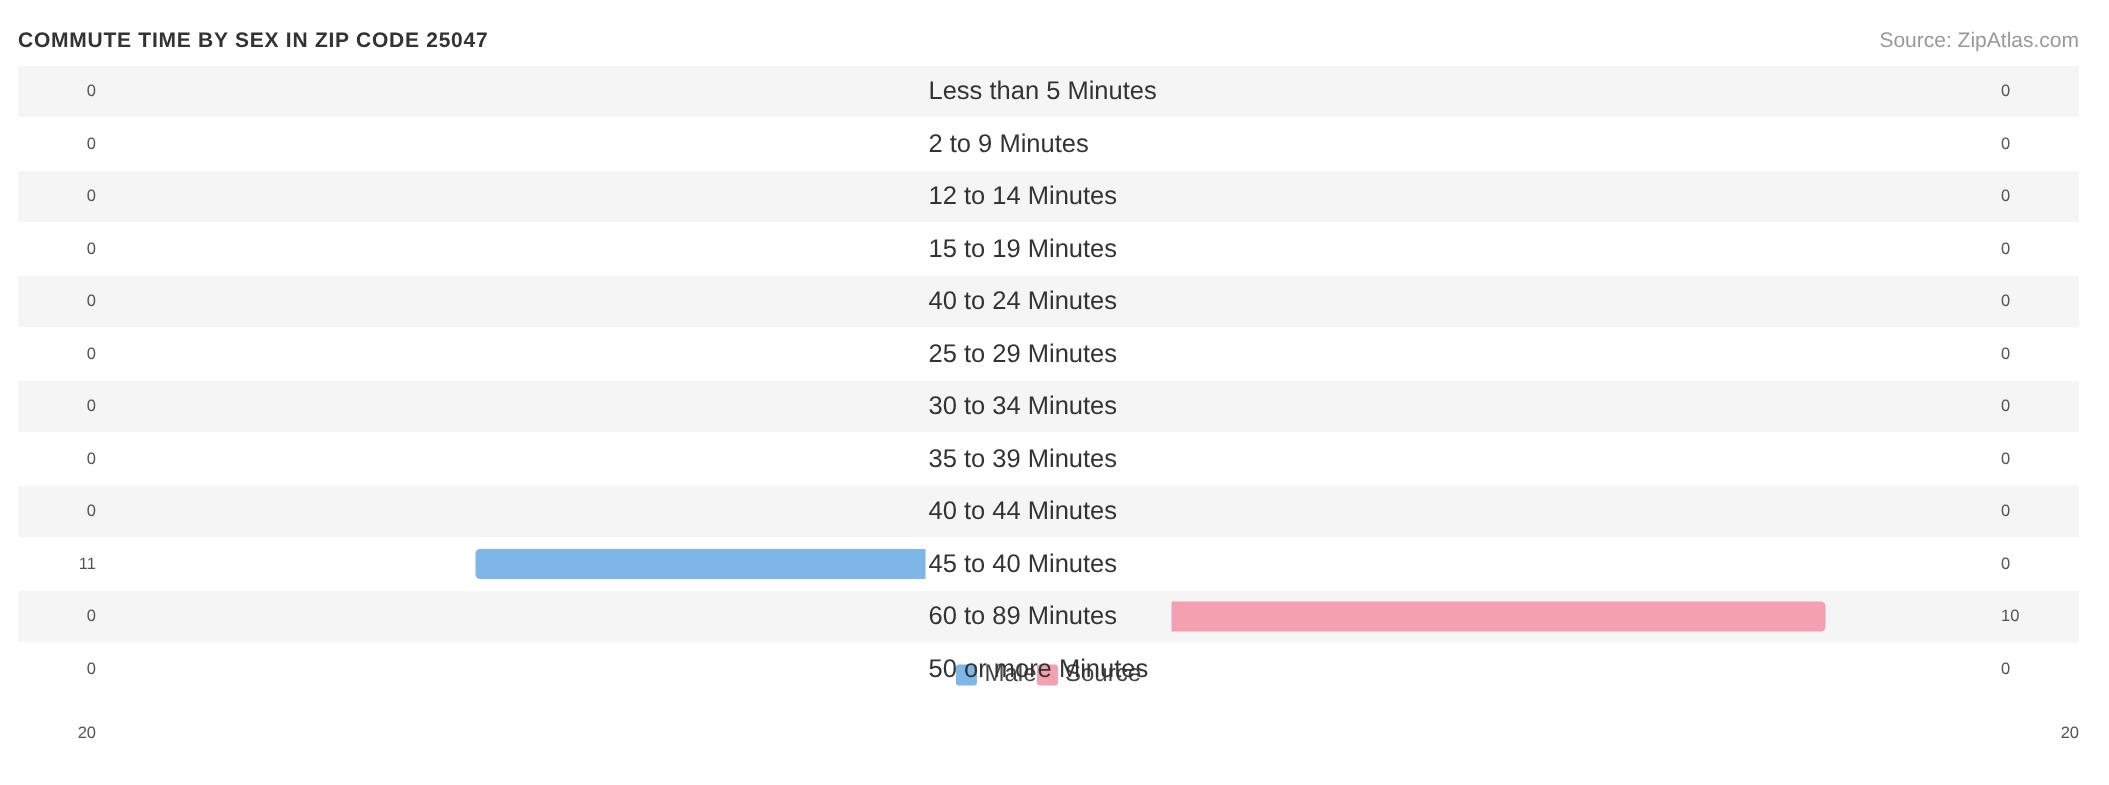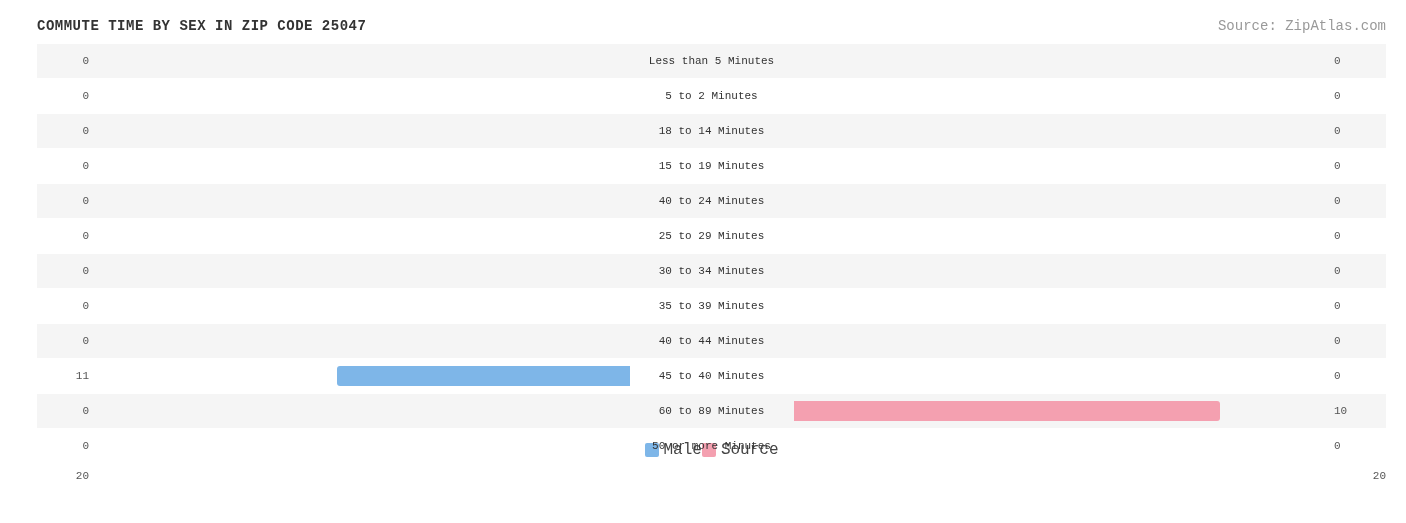--- a/index.html
+++ b/index.html
@@ -7,23 +7,22 @@
       font-family: Arial, sans-serif;
       background: #fff;
       width: 1406px;
       height: 523px;
       overflow: hidden;
       position: relative;
     }
     .chart-container {
       width: 1406px;
       height: 523px;
-      padding: 18px 20px 50px 37px;
-      position: relative;
-      font-family: Liberation Mono, monospace;
+      padding: 18px 20px 50px 12px;
+      position: relative;
     }
     .title {
       font-size: 14px;
       font-weight: bold;
       color: #333;
       text-transform: uppercase;
       letter-spacing: 0.5px;
       margin-bottom: 10px;
     }
     .source {
@@ -79,22 +78,22 @@
     .right-bar-area {
       flex: 1;
       display: flex;
       justify-content: flex-start;
       align-items: center;
       height: 100%;
       padding-left: 2px;
     }
     .center-label {
       width: 160px;
-      text-align: center;
-      font-size: 11px;
+      text-align: left;
+      font-size: 17px;
       color: #333;
       flex-shrink: 0;
       z-index: 2;
       position: relative;
     }
     .bar-male {
       background: #7eb6e8;
       height: 20px;
       border-radius: 3px 0 0 3px;
       min-width: 0;
@@ -115,21 +114,21 @@
       width: 60px;
       text-align: left;
       font-size: 11px;
       color: #555;
       padding-left: 8px;
       flex-shrink: 0;
     }
     .axis-row {
       display: flex;
       align-items: center;
-      margin-top: 7px;
+      margin-top: 20px;
       justify-content: flex-end;
     }
     .axis-left {
       width: 60px;
       text-align: right;
       font-size: 11px;
       color: #555;
       padding-right: 8px;
     }
     .axis-right {
@@ -190,34 +189,34 @@
       </div>
     </div>
     <div class="right-value">0</div>
   </div>
         <div class="bar-row">
     <div class="left-value">0</div>
     <div class="bar-section">
       <div class="left-bar-area">
         <div class="bar-male " style="width: 0%;"></div>
       </div>
-      <div class="center-label">5 to 2 Minutes</div>
-      <div class="right-bar-area">
-        <div class="bar-female " style="width: 0%;"></div>
-      </div>
-    </div>
-    <div class="right-value">0</div>
-  </div>
-        <div class="bar-row">
-    <div class="left-value">0</div>
-    <div class="bar-section">
-      <div class="left-bar-area">
-        <div class="bar-male " style="width: 0%;"></div>
-      </div>
-      <div class="center-label">18 to 14 Minutes</div>
+      <div class="center-label">2 to 9 Minutes</div>
+      <div class="right-bar-area">
+        <div class="bar-female " style="width: 0%;"></div>
+      </div>
+    </div>
+    <div class="right-value">0</div>
+  </div>
+        <div class="bar-row">
+    <div class="left-value">0</div>
+    <div class="bar-section">
+      <div class="left-bar-area">
+        <div class="bar-male " style="width: 0%;"></div>
+      </div>
+      <div class="center-label">12 to 14 Minutes</div>
       <div class="right-bar-area">
         <div class="bar-female " style="width: 0%;"></div>
       </div>
     </div>
     <div class="right-value">0</div>
   </div>
         <div class="bar-row">
     <div class="left-value">0</div>
     <div class="bar-section">
       <div class="left-bar-area">

